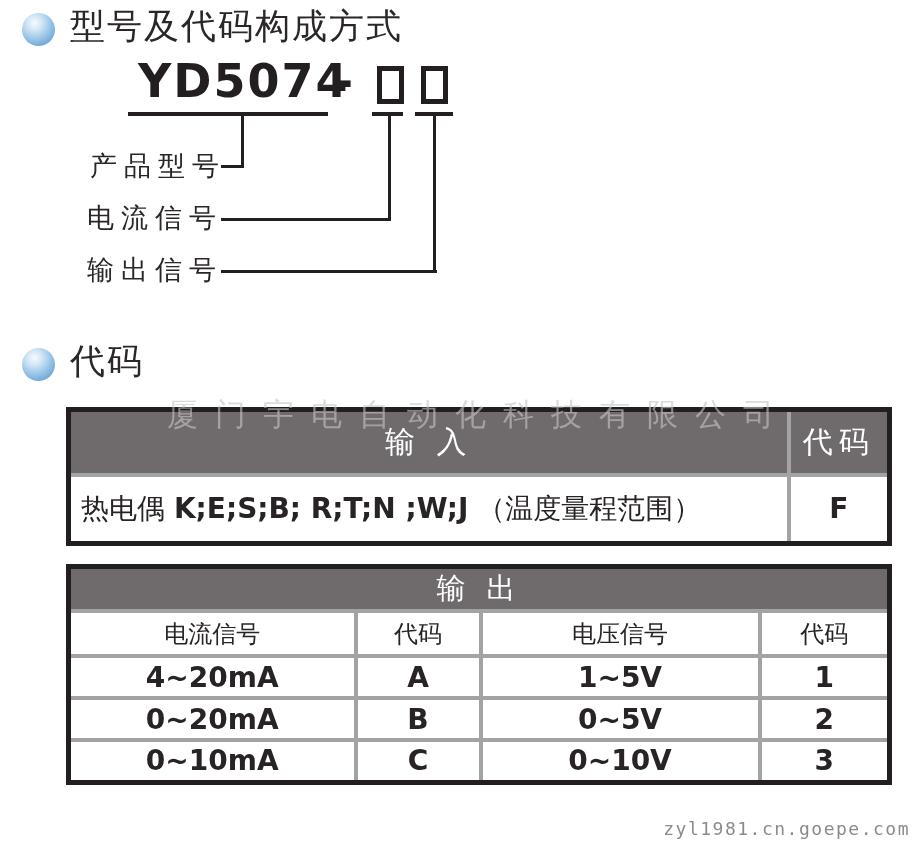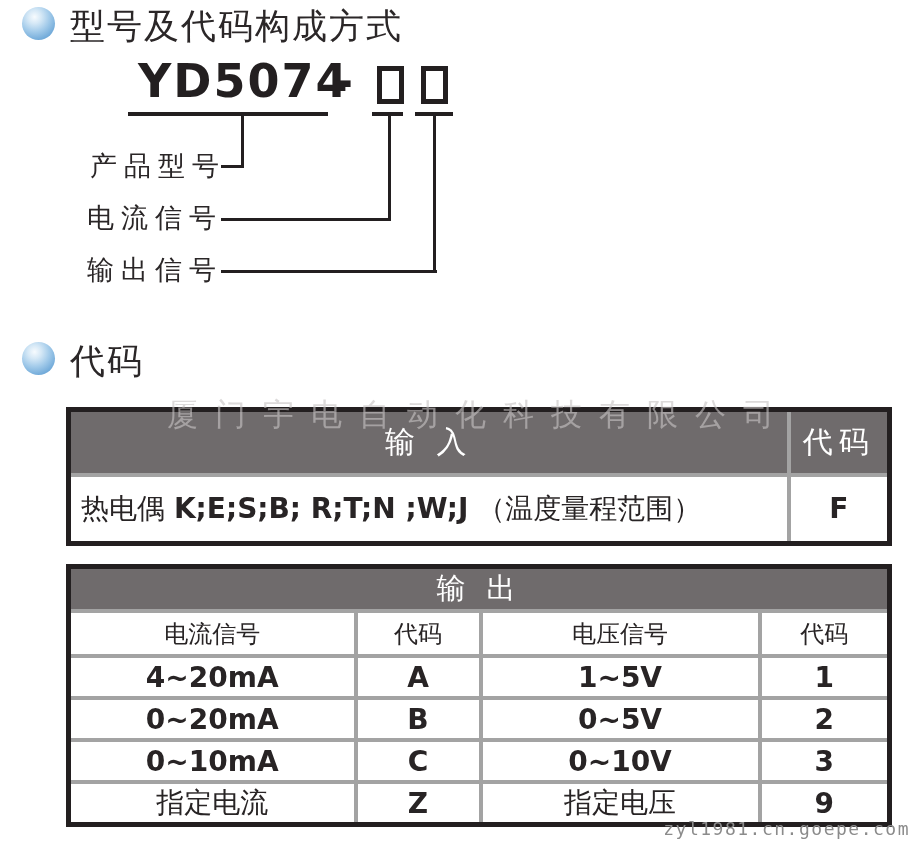--- a/index.html
+++ b/index.html
@@ -4,21 +4,21 @@
 <style>
   * { margin:0; padding:0; box-sizing:border-box; }
   html,body { background:#ffffff; }
   body {
     width:920px; height:848px; position:relative; overflow:hidden;
     font-family:"DejaVu Sans","Liberation Sans",sans-serif;
     color:#282425;
   }
 
   
-  .section-header { position:absolute; display:flex; align-items:flex-start; gap:15px; }
+  .section-header { position:absolute; display:flex; align-items:flex-end; gap:15px; }
   .section-header.model { left:22px; top:7px; }
   .section-header.code  { left:22px; top:342px; }
   .sphere {
     width:33px; height:33px; border-radius:50%;
     background: radial-gradient(circle at 38% 30%,
       #f7fbfe 0%, #d5e8f6 22%, #a3cbea 48%, #6ea8d8 78%, #5896ce 100%);
   }
   .section-title { font-size:35px; letter-spacing:2px; color:#2b2728; line-height:1.1; }
 
   
@@ -165,22 +165,16 @@
       <td class="val">B</td>
       <td class="val">0~5V</td>
       <td class="val">2</td>
     </tr>
     <tr class="datarow">
       <td class="val">0~10mA</td>
       <td class="val">C</td>
       <td class="val">0~10V</td>
       <td class="val">3</td>
     </tr>
-    <tr class="datarow">
-      <td class="cn-val">指定电流</td>
-      <td class="val">Z</td>
-      <td class="cn-val">指定电压</td>
-      <td class="val">9</td>
-    </tr>
   </tbody>
 </table>
 
 <div class="wm-site">zyl1981.cn.goepe.com</div>
 
 </body></html>

